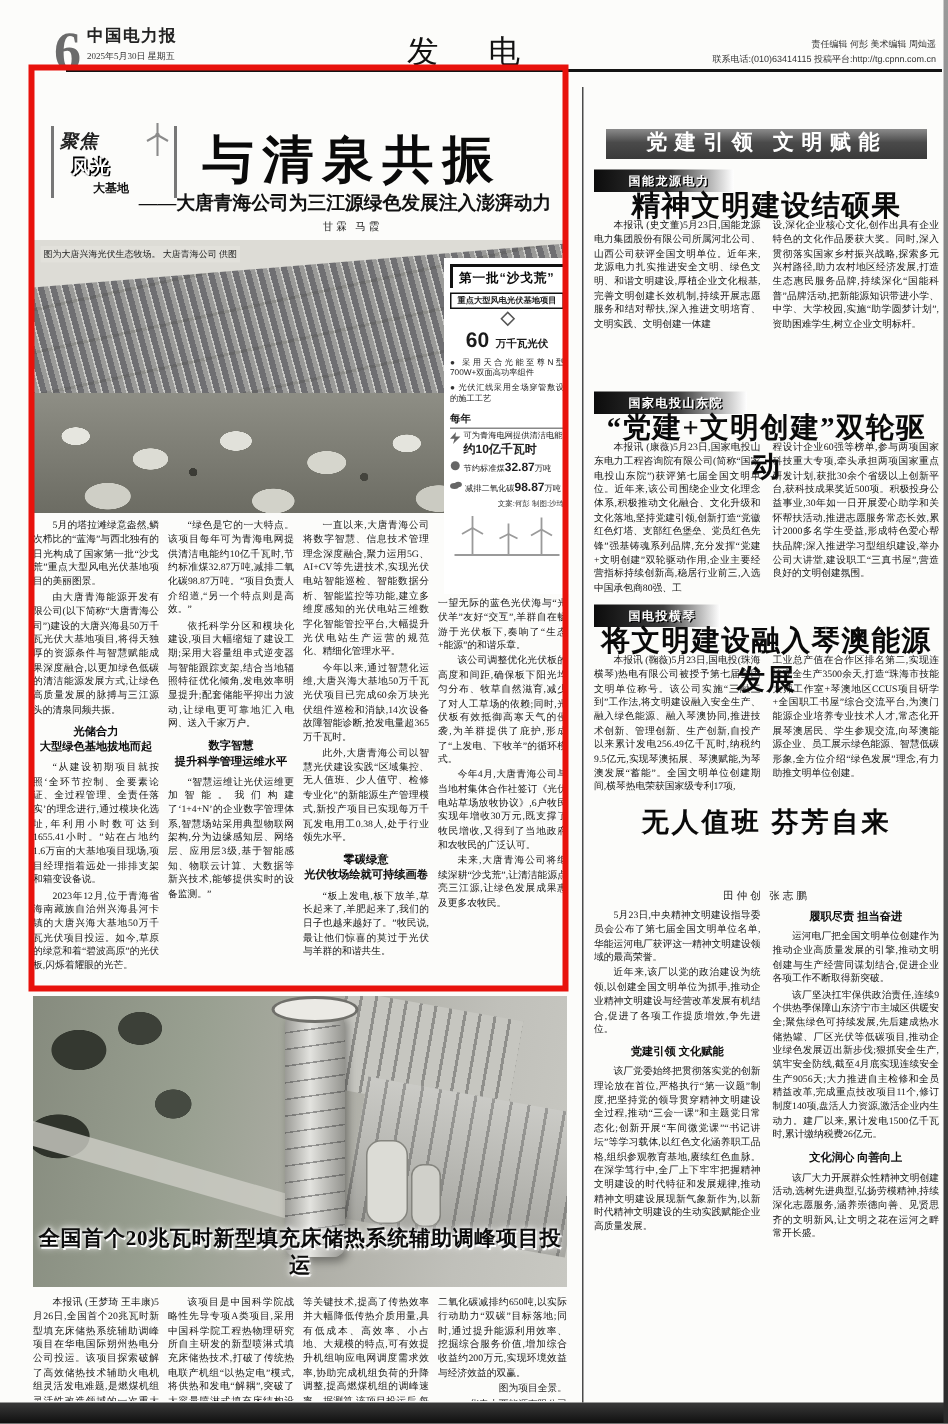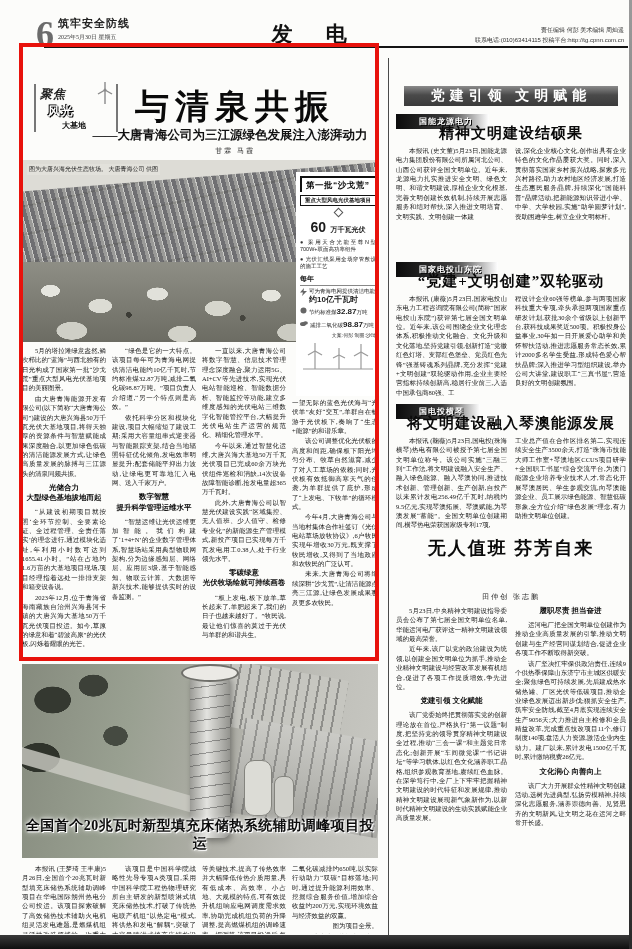--- a/index.html
+++ b/index.html
@@ -4,21 +4,21 @@
 <style>
   html,body{margin:0;padding:0;background:#202020;}
   .page{position:relative;width:632px;height:949px;background:#fcfcfa;overflow:hidden;
         font-family:"Liberation Serif","DejaVu Serif",serif;color:#1b1b1b;}
   .abs{position:absolute;}
   
   .pgnum{font-size:36px;font-weight:700;color:#6b6b6b;line-height:1;}
   .hdr-left{left:36px;top:16px;display:flex;gap:4px;align-items:flex-start;}
   .paper{font-size:11px;font-weight:900;letter-spacing:1px;color:#222;}
   .date{font-size:6px;color:#333;margin-top:2px;}
-  .section{left:0;top:20px;width:632px;text-align:center;font-size:21px;font-weight:700;letter-spacing:14px;color:#111;}
+  .section{left:0;top:20px;width:632px;text-align:center;font-size:21px;font-weight:400;letter-spacing:14px;color:#111;}
   .hdr-right{right:8px;top:26px;text-align:right;font-size:6px;color:#333;line-height:1.6;font-family:"Liberation Sans",sans-serif;}
   .hdr-rule{left:44px;top:46px;width:584px;height:2px;background:#141414;}
   .vrule{left:388px;top:58px;width:1px;height:877px;background:#4a4a4a;}
   
   .redbox{left:19px;top:43px;width:360px;height:618px;border:4px solid #e8120c;box-sizing:border-box;z-index:60;pointer-events:none;}
   
   .badge{left:34px;top:84px;width:84px;height:48px;border-left:2px solid #777;border-right:2px solid #777;padding:2px 4px;box-sizing:border-box;}
   .badge .b1{font-size:12px;font-weight:900;font-style:italic;color:#222;letter-spacing:1px;}
   .badge .b2{font-size:12px;font-weight:900;color:#fff;text-shadow:0 0 1px #000,1px 1px 0 #000,-1px -1px 0 #000;letter-spacing:1px;margin-left:8px;}
   .badge .b3{font-size:8px;font-weight:900;color:#111;margin-left:22px;}
@@ -104,39 +104,39 @@
   .c-bot3{left:202px;top:864px;width:84px;height:70px;}
   .c-bot4{left:292px;top:864px;width:86px;height:70px;}
   .credit-r{text-align:right;text-indent:0;color:#222;}
   
   .band{left:404px;top:86px;width:214px;height:20px;line-height:20px;text-align:center;color:#fff;
         font-size:14px;font-weight:900;letter-spacing:5px;
         background:linear-gradient(180deg,#8b8b8b,#4a4a4a 45%,#3a3a3a);}
   .tag{display:inline-block;background:linear-gradient(90deg,#0c0c0c,#3c3c3c 55%,#bdbdbd 85%,#fff);
        color:#fff;font-weight:700;font-size:8px;padding:2px 16px 2px 23px;letter-spacing:1px;
        text-shadow:1px 1px 0 #000;font-family:"Liberation Sans",sans-serif;}
-  .rtitle{width:230px;text-align:center;font-size:15px;font-weight:900;letter-spacing:1px;color:#0a0a0a;}
+  .rtitle{width:230px;text-align:center;font-size:19px;font-weight:900;letter-spacing:1px;color:#0a0a0a;}
   .rcols{width:230px;display:flex;gap:8px;}
   .rcols .bt{width:111px;}
   .ftitle{left:396px;top:536px;width:230px;text-align:center;font-size:18px;font-weight:900;letter-spacing:2px;color:#0a0a0a;}
   .fsub{left:404px;top:560px;width:214px;font-size:11px;font-weight:700;line-height:1.45;color:#111;text-indent:22px;}
   .fby{left:396px;top:592px;width:230px;text-align:center;font-size:7px;letter-spacing:2px;color:#222;}
   
   .edge-b{left:0;top:935px;width:632px;height:14px;background:linear-gradient(#3a3a3a,#0f0f0f);}
   .edge-r{left:629px;top:0;width:3px;height:949px;background:linear-gradient(#9a9a9a,#2a2a2a);}
 </style>
 </head>
 <body>
 
 <div class="page">
 
   <div class="abs hdr-left">
     <span class="pgnum">6</span>
     <span>
-      <div class="paper">筑牢安全防线</div>
+      <div class="paper">中国电力报</div>
       <div class="date">2025年5月30日 星期五</div>
     </span>
   </div>
   <div class="abs section">发 电</div>
   <div class="abs hdr-right">
     <div>责任编辑 何彭  美术编辑 周灿遥</div>
     <div>联系电话:(010)63414115  投稿平台:http://tg.cpnn.com.cn</div>
   </div>
   <div class="abs hdr-rule"></div>
   <div class="abs vrule"></div>

